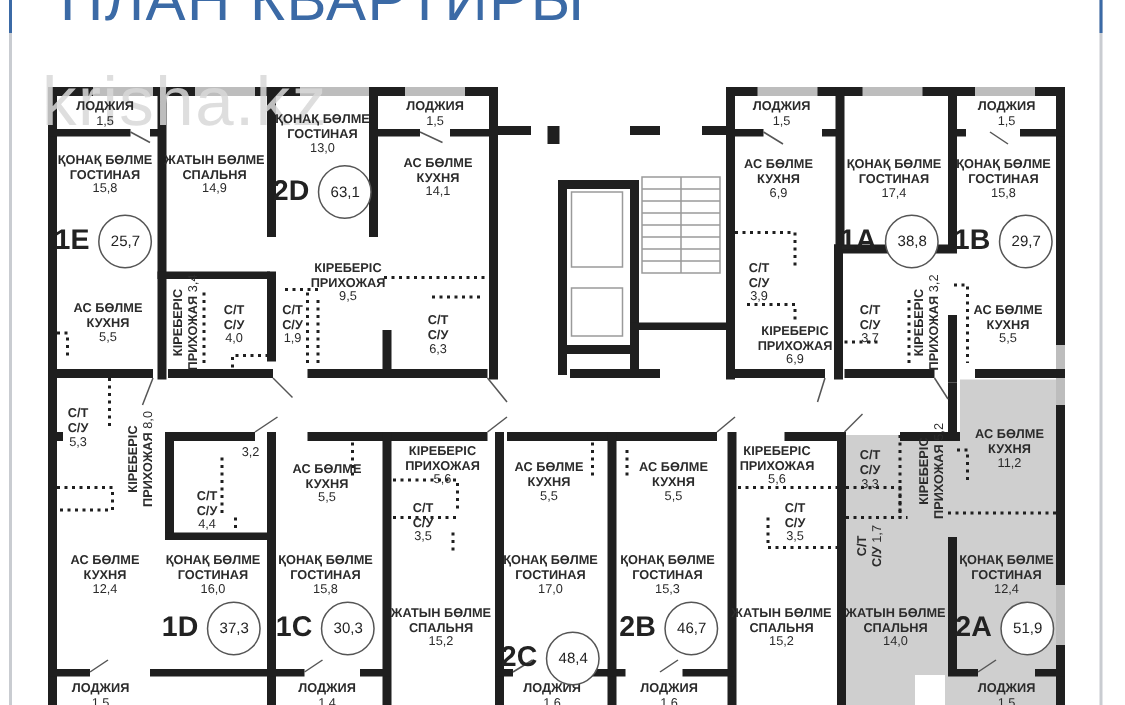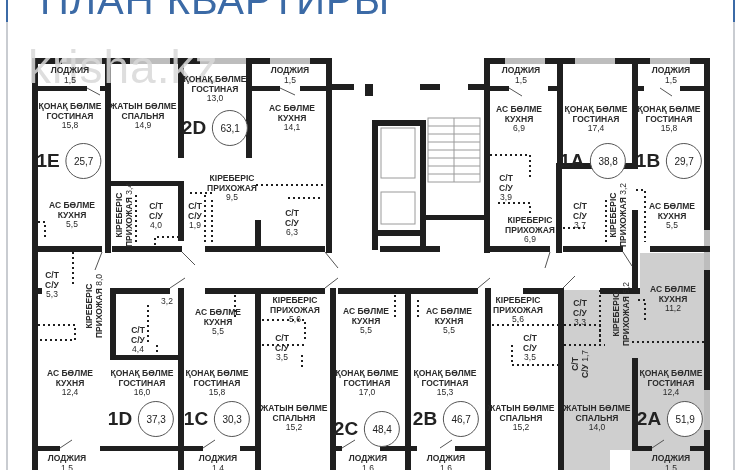--- a/index.html
+++ b/index.html
@@ -455,21 +455,21 @@
     <span class="circle">29,7</span>
   </div>
 <div class="unit" style="left:141px;top:419px">
     <span class="code">1D</span>
     <span class="circle">37,3</span>
   </div>
 <div class="unit" style="left:217px;top:419px">
     <span class="code">1C</span>
     <span class="circle">30,3</span>
   </div>
-<div class="unit" style="left:367px;top:429px">
+<div class="unit" style="left:367px;top:439px">
     <span class="code">2C</span>
     <span class="circle">48,4</span>
   </div>
 <div class="unit" style="left:446px;top:419px">
     <span class="code">2B</span>
     <span class="circle">46,7</span>
   </div>
 <div class="unit" style="left:670px;top:419px">
     <span class="code">2A</span>
     <span class="circle">51,9</span>

